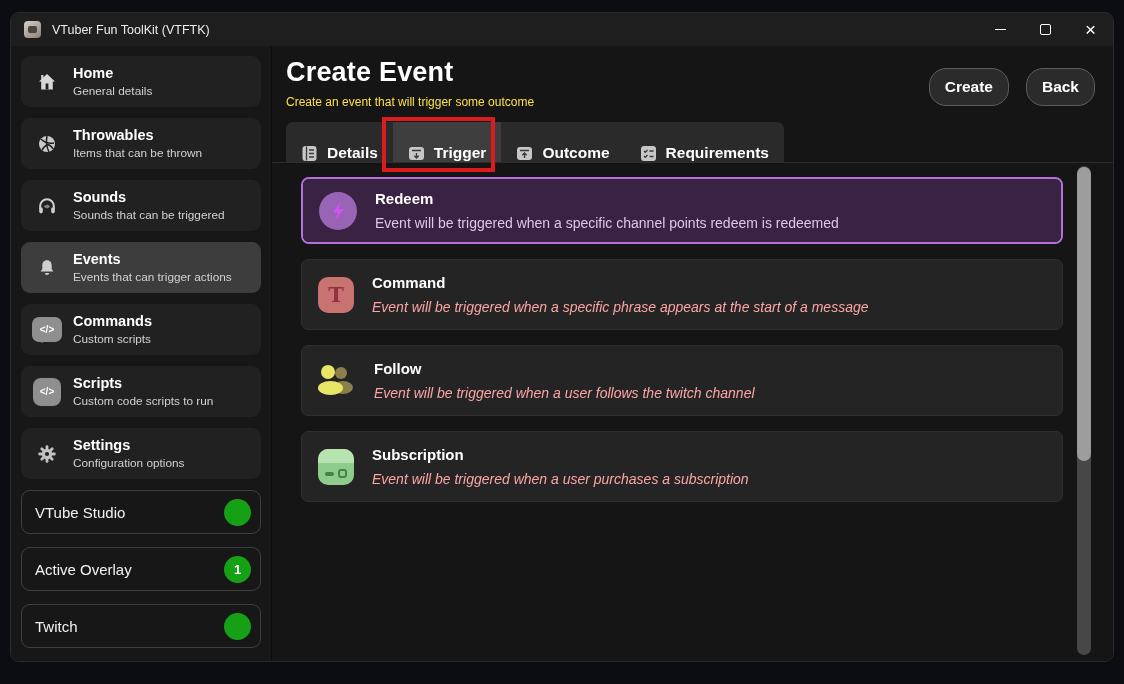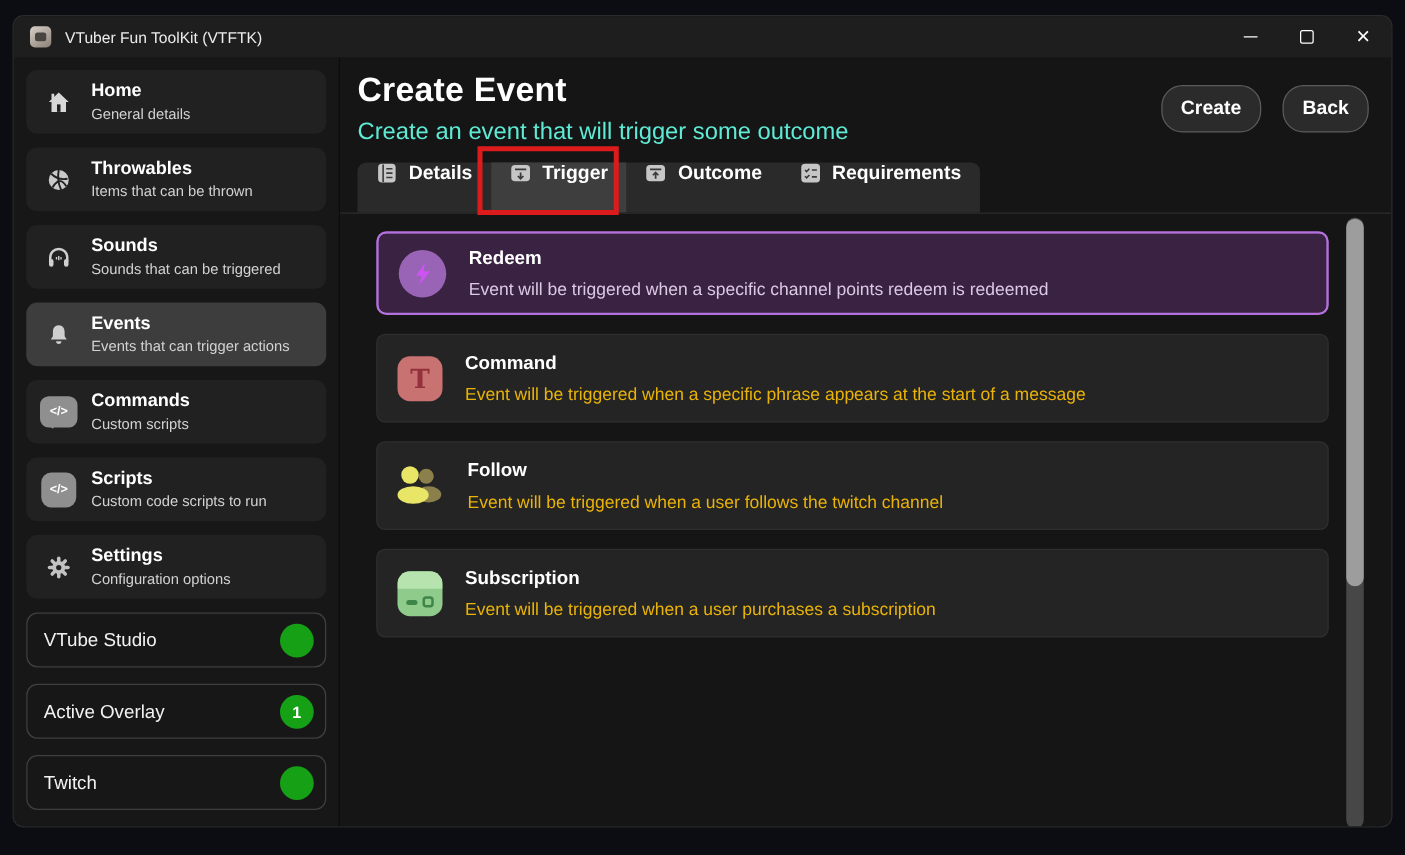--- a/index.html
+++ b/index.html
@@ -35,40 +35,40 @@
     display:flex; align-items:center; justify-content:space-between; padding:0 9px 0 13px; }
   .status-label { font-size:15px; color:#f2f2f2; }
   .status-dot { width:27px; height:27px; border-radius:50%; background:#16a016;
     display:flex; align-items:center; justify-content:center;
     color:#fff; font-size:13px; font-weight:700; }
   
   .content { flex:1; position:relative; background:#151515; display:flex; flex-direction:column; }
   .head-row { display:flex; justify-content:space-between; align-items:flex-start;
     padding:11px 18px 0 14px; }
   .page-title { font-size:27px; font-weight:800; color:#fff; letter-spacing:.2px; }
-  .page-sub { font-size:19px; color:#5eead4; margin-top:7px; }
+  .page-sub { font-size:12px; color:#fde047; margin-top:7px; }
   .head-btns { display:flex; gap:17px; margin-top:11px; }
   .hbtn { background:#2b2b2b; border:1px solid #5c5c5c; border-radius:17px; color:#fff;
     font-size:15.5px; font-weight:600; padding:9px 15px; cursor:pointer;
     font-family:"Liberation Sans",sans-serif; }
   .tabbar { margin:13px 0 0 14px; width:max-content; background:#2a2a2a;
     border-radius:7px 7px 0 0; display:flex; height:40px; }
-  .tab { display:flex; align-items:flex-start; gap:9px; padding:0 15px; font-size:15.5px;
+  .tab { display:flex; align-items:flex-end; gap:9px; padding:0 15px; font-size:15.5px;
     font-weight:700; color:#fff; cursor:pointer; }
   .tab.active { background:#3e3e3e; }
   .annotation { position:absolute; left:110px; top:71px; width:113px; height:55px;
     border:4px solid #dc1c1c; z-index:20; pointer-events:none; }
   .scroll-region { flex:1; border-top:1px solid #2d2d2d; padding:14px 50px 0 29px;
     position:relative; overflow:hidden; }
   
   .trigger-card { background:#242424; border:1px solid #2f2f2f; border-radius:7px;
     margin-bottom:15px; display:flex; align-items:center; padding:14px 16px; gap:18px;
     cursor:pointer; }
   .card-title { font-size:15px; font-weight:700; color:#fff; }
-  .card-desc { font-size:14px; color:#eab308; margin-top:8px; }
+  .card-desc { font-size:14px; color:#fca5a5; margin-top:8px;font-style:italic; }
   .redeem-card { border:2px solid #b470dd; border-radius:8px; overflow:hidden;
     margin-bottom:15px; background:#1b1b1b; cursor:pointer; }
   .redeem-head { background:#3a2342; display:flex; align-items:center; gap:18px;
     padding:11px 16px; }
   .redeem-ic { width:38px; height:38px; border-radius:50%; background:#9a64b6; flex:none;
     display:flex; align-items:center; justify-content:center; }
   .redeem-desc { font-size:14px; color:#dcc9e6; margin-top:8px; }
   .inner-panel { margin:12px; background:#262626; border-radius:7px; padding:15px 20px 19px; }
   .reward-label { font-size:15px; color:#d6d6d6; }
   .reward-row { display:flex; gap:17px; margin-top:12px; }

